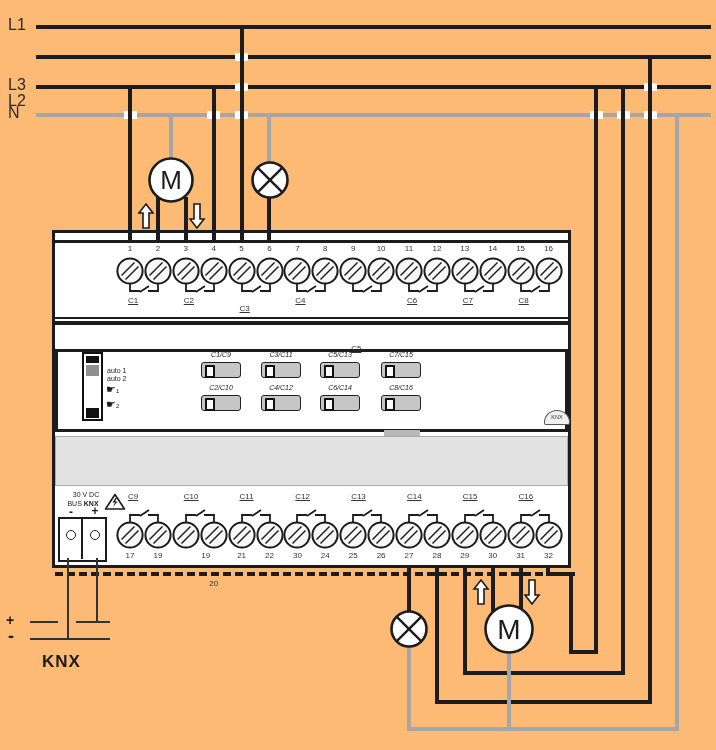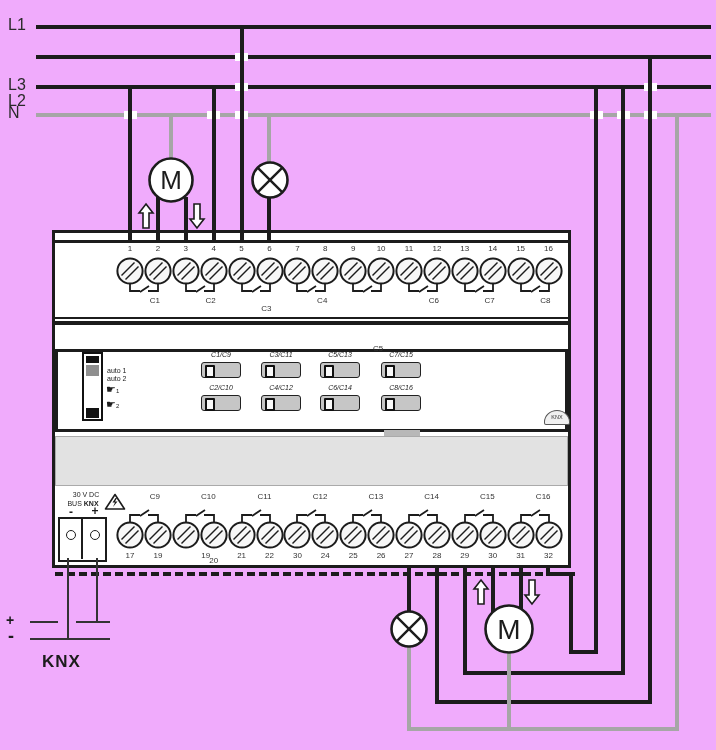--- a/index.html
+++ b/index.html
@@ -1,26 +1,26 @@
 <!DOCTYPE html>
 <html><head>
 <meta charset="utf-8">
 <style>
   html,body{margin:0;padding:0;background:#fff;}
-  #stage{position:relative;width:716px;height:750px;background:#f0abfc;overflow:hidden;
+  #stage{position:relative;width:716px;height:750px;background:#fdba74;overflow:hidden;
          font-family:"Liberation Sans",sans-serif;color:#1c1c1c;}
   .abs{position:absolute;}
   .wire{position:absolute;background:#1c1c1c;}
   .wire.gray{background:#a6a6a6;}
   .patch{position:absolute;background:#fff;}
   .buslabel{position:absolute;font-size:16px;color:#2a2a2a;}
   .box{position:absolute;background:#fff;border:3px solid #1c1c1c;box-sizing:border-box;}
   .hline{position:absolute;background:#1c1c1c;}
   .tnum{position:absolute;width:24px;text-align:center;font-size:8px;color:#333;}
-  .clabel{position:absolute;width:32px;text-align:right;font-size:8px;color:#333;}
+  .clabel{position:absolute;width:32px;text-align:left;font-size:8px;color:#333;text-decoration:underline;}
   .btn{position:absolute;width:40px;height:16px;background:#c6c6c6;border:1.5px solid #222;
        border-radius:3px;box-sizing:border-box;}
   .btn .led{position:absolute;left:3px;top:2px;width:6px;height:9px;background:#fafafa;
        border:2px solid #111;border-radius:1px;}
   .btnlabel{position:absolute;width:56px;text-align:center;font-size:7px;font-style:italic;color:#222;}
   .smalltext{position:absolute;font-size:7px;color:#222;}
   .dashline{position:absolute;border-top:4px dashed #1c1c1c;height:0;}
   .thinwire{position:absolute;background:#333;}
   svg{position:absolute;overflow:visible;}
   .stroke{stroke:#1c1c1c;fill:none;}
@@ -126,21 +126,21 @@
         <circle cx="14" cy="14" r="12.6" fill="#f7f7f7" stroke="#1c1c1c" stroke-width="2"></circle>
         <line x1="5.5" y1="18.5" x2="18.5" y2="5.5" stroke="#1c1c1c" stroke-width="1.4"></line>
         <line x1="9.5" y1="22.5" x2="22.5" y2="9.5" stroke="#1c1c1c" stroke-width="1.4"></line>
       </svg>
       <div class="tnum" style="left: 201.7px; top: 244px;">4</div>
       <svg width="28" height="28" style="left: 199.7px; top: 257px;">
         <circle cx="14" cy="14" r="12.6" fill="#f7f7f7" stroke="#1c1c1c" stroke-width="2"></circle>
         <line x1="5.5" y1="18.5" x2="18.5" y2="5.5" stroke="#1c1c1c" stroke-width="1.4"></line>
         <line x1="9.5" y1="22.5" x2="22.5" y2="9.5" stroke="#1c1c1c" stroke-width="1.4"></line>
       </svg>
-      <div class="tnum" style="left: 201.7px; top: 556px;">20</div>
+      <div class="tnum" style="left: 201.7px; top: 579px;">20</div>
       <svg width="28" height="28" style="left: 199.7px; top: 521px;">
         <circle cx="14" cy="14" r="12.6" fill="#f7f7f7" stroke="#1c1c1c" stroke-width="2"></circle>
         <line x1="5.5" y1="18.5" x2="18.5" y2="5.5" stroke="#1c1c1c" stroke-width="1.4"></line>
         <line x1="9.5" y1="22.5" x2="22.5" y2="9.5" stroke="#1c1c1c" stroke-width="1.4"></line>
       </svg>
       <div class="tnum" style="left: 229.6px; top: 244px;">5</div>
       <svg width="28" height="28" style="left: 227.6px; top: 257px;">
         <circle cx="14" cy="14" r="12.6" fill="#f7f7f7" stroke="#1c1c1c" stroke-width="2"></circle>
         <line x1="5.5" y1="18.5" x2="18.5" y2="5.5" stroke="#1c1c1c" stroke-width="1.4"></line>
         <line x1="9.5" y1="22.5" x2="22.5" y2="9.5" stroke="#1c1c1c" stroke-width="1.4"></line>

